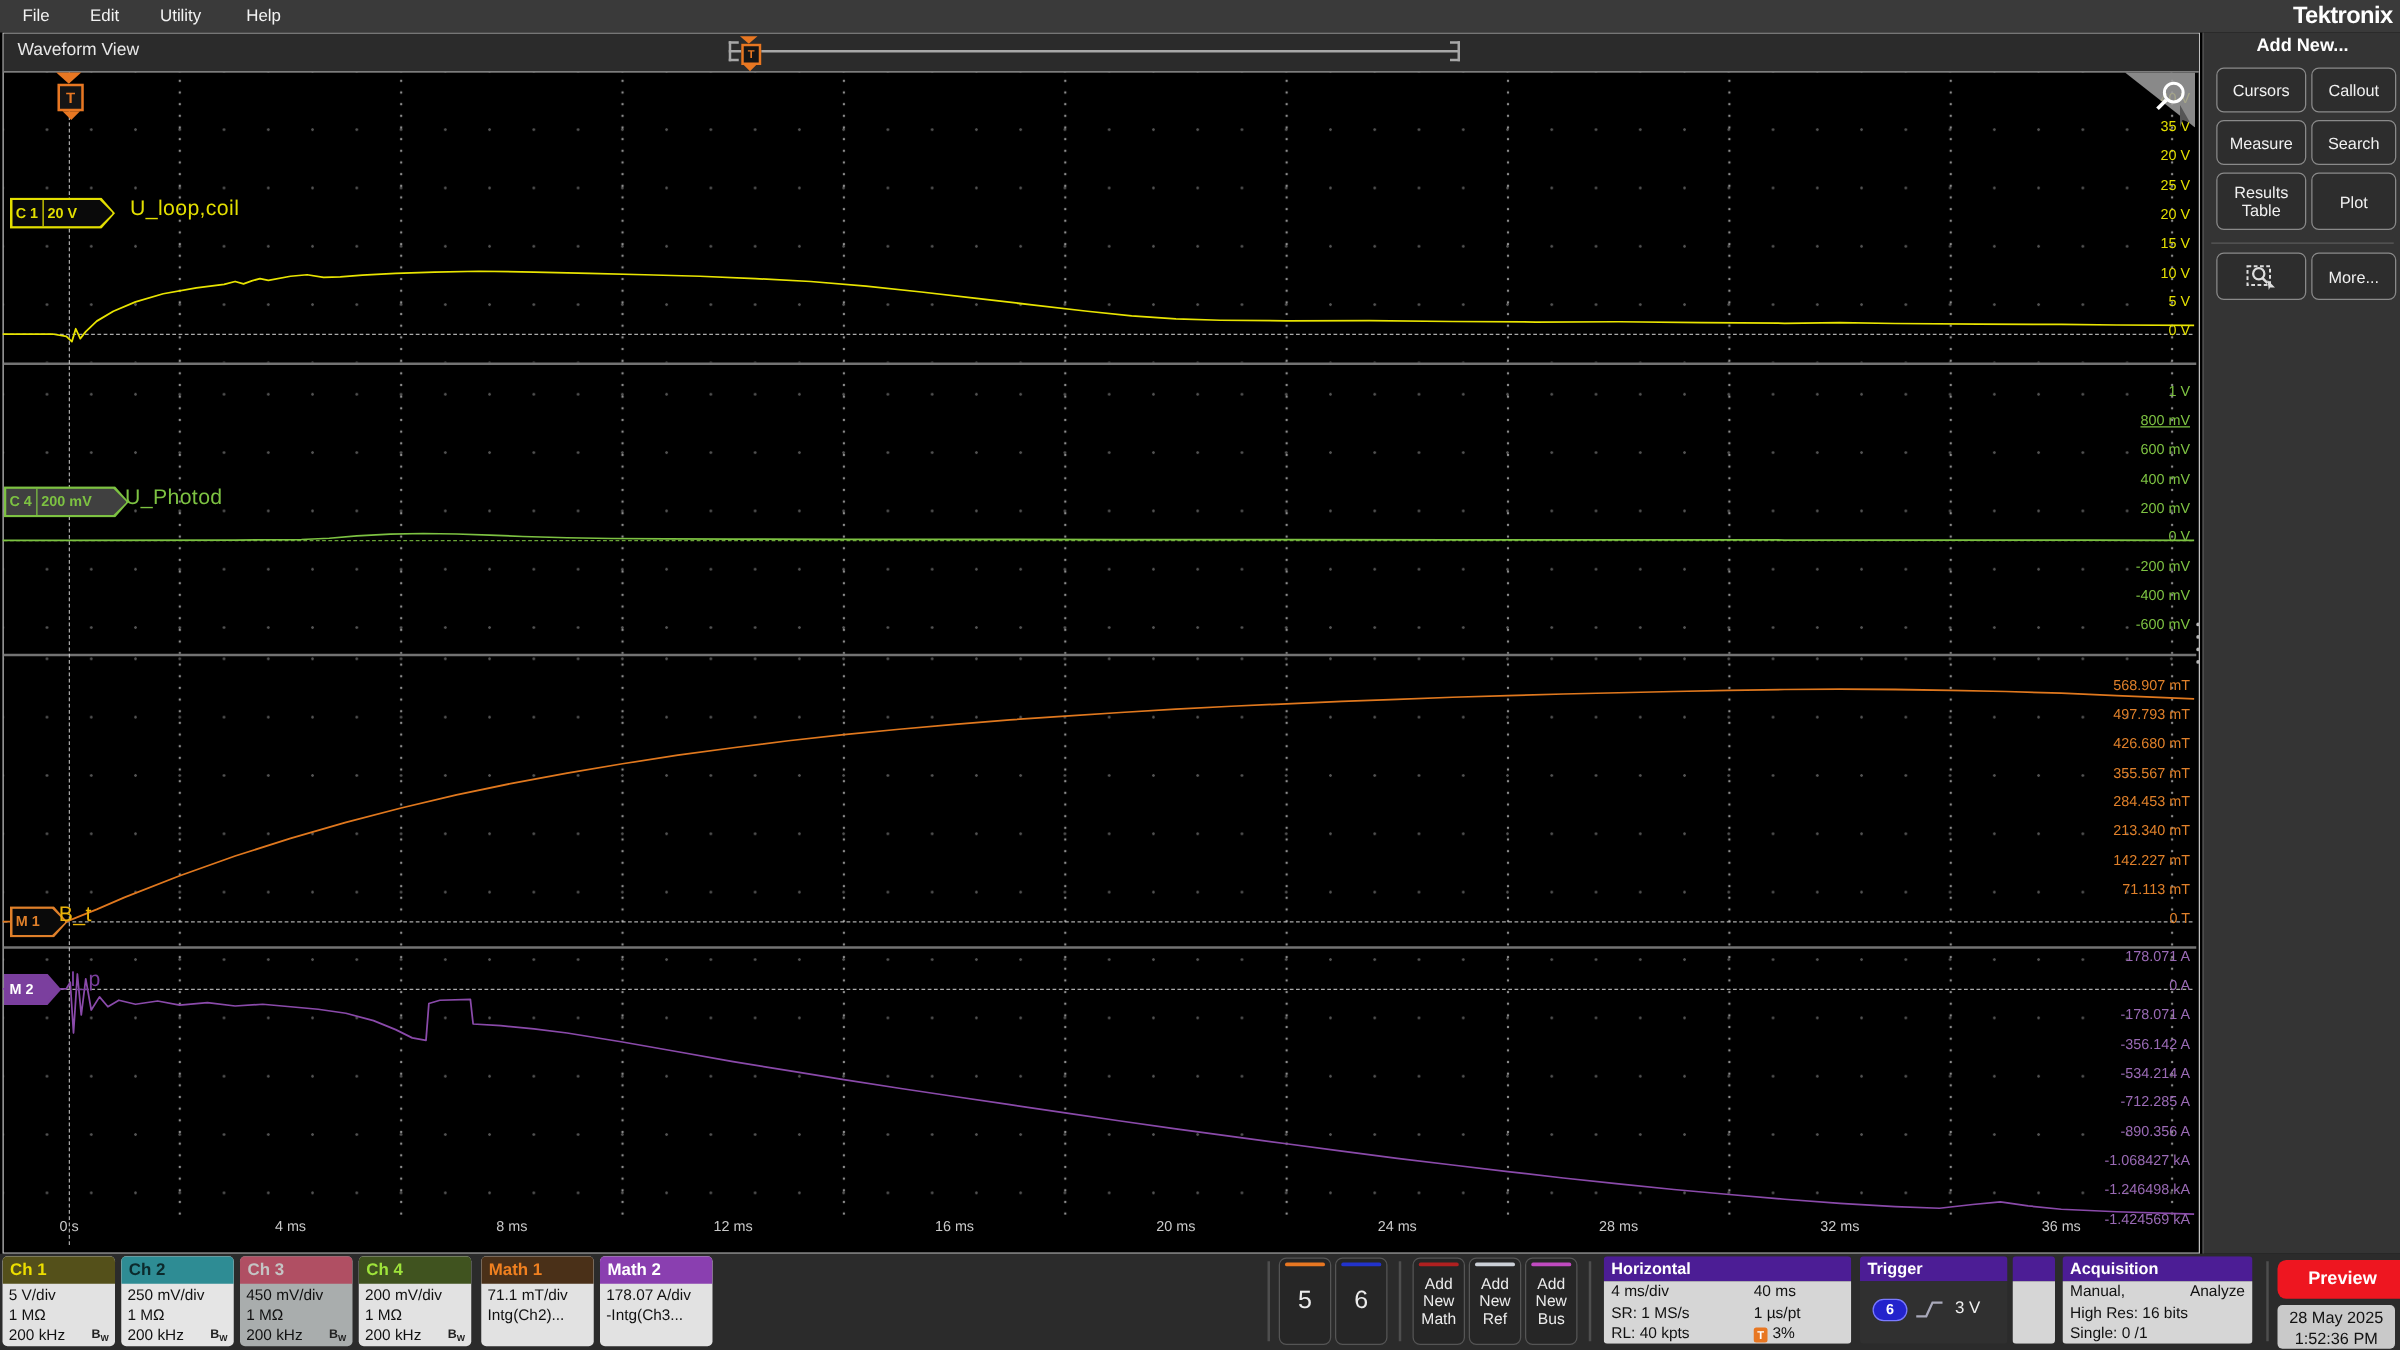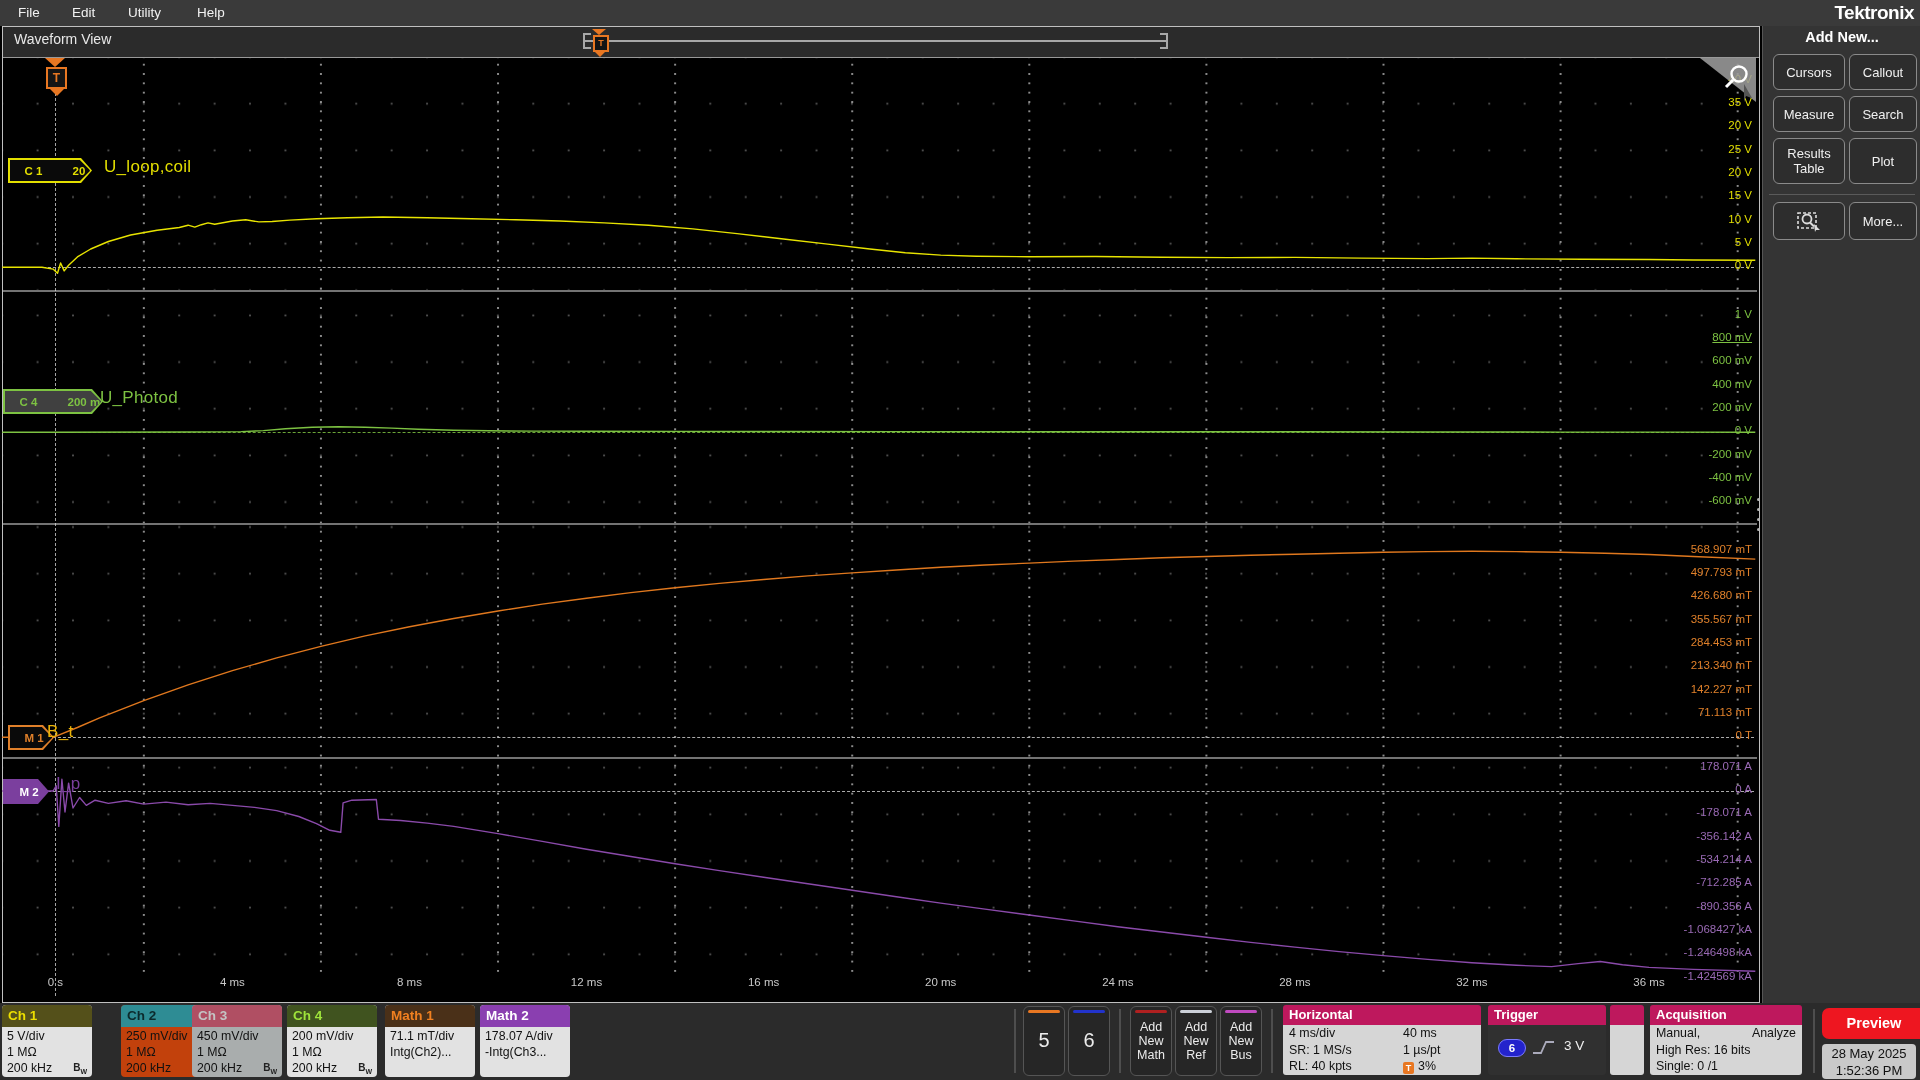--- a/index.html
+++ b/index.html
@@ -21,21 +21,21 @@
       radial-gradient(circle, rgba(255,255,255,.32) .8px, transparent 1.3px);
     background-size:177.1px 9.33px, 35.42px 46.66px;}
   .sep{position:absolute;left:3px;width:1754px;height:2px;background:#737373;z-index:3;}
   .zero-line{position:absolute;left:3px;width:1751px;height:0;border-top:1.5px dashed #c9c9c9;opacity:.85;z-index:3;}
   #trig-vline{position:absolute;left:55px;top:58px;width:0;height:938px;border-left:1.5px dashed #ddd;opacity:.75;z-index:3;}
   #wave-svg{position:absolute;left:0;top:0;z-index:5;pointer-events:none;}
   
   .badge{position:absolute;height:25px;z-index:8;}
   .badge .shape{position:absolute;inset:0;}
   .badge .inner{position:absolute;inset:1.6px;display:flex;align-items:center;}
-  .badge .cell{font-size:11.5px;font-weight:bold;padding:0 15px;white-space:nowrap;}
+  .badge .cell{font-size:11.5px;font-weight:bold;padding:0 3px;white-space:nowrap;}
   .badge .cdiv{width:1.6px;align-self:stretch;}
   .wave-label{position:absolute;font-size:17px;z-index:8;letter-spacing:.3px;}
   .tick{position:absolute;width:120px;text-align:right;font-size:11.5px;z-index:6;}
   .time-tick{position:absolute;width:64px;text-align:center;font-size:11.5px;color:#c9c9c9;z-index:6;}
   
   .tri{position:absolute;width:0;height:0;z-index:9;}
   .tbadge{position:absolute;background:#151515;border:2px solid #e87722;color:#e87722;
           font-weight:bold;text-align:center;z-index:9;}
   
   .scrollbit{position:absolute;background:#a8a8a8;z-index:9;}
@@ -55,21 +55,21 @@
   .card .row{line-height:16px;padding:0 5px;display:flex;justify-content:space-between;white-space:nowrap;}
   .bw{font-size:10px;font-weight:bold;color:#222;}
   .bw sub{font-size:7px;}
   .sq-btn{position:absolute;top:3px;width:40px;height:68px;background:#262626;border:1px solid #555;
           border-radius:6px;color:#ececec;text-align:center;cursor:pointer;}
   .sq-btn .stripe{position:absolute;left:4px;top:3px;right:4px;height:3px;border-radius:2px;}
   .sq-btn .big{line-height:66px;font-size:20px;}
   .sq-btn .small{padding-top:13px;font-size:12.5px;line-height:14px;}
   .vdiv{position:absolute;top:6px;width:2px;height:64px;background:#4e4e4e;}
   .panel{position:absolute;top:2px;border-radius:3px;overflow:hidden;}
-  .panel .phd{height:20px;background:#be185d;color:#fff;font-size:13px;font-weight:bold;line-height:20px;padding-left:6px;}
+  .panel .phd{height:20px;background:#4c1d95;color:#fff;font-size:13px;font-weight:bold;line-height:20px;padding-left:6px;}
   .panel .pbd{background:#d6d6d6;color:#111;font-size:12.4px;}
   .panel .prow{display:flex;line-height:16.6px;padding:0 6px;white-space:nowrap;}
   .panel .prow .l{flex:1;}
   #trigger-body{background:#303030;height:50px;position:relative;}
   #trig-src{position:absolute;left:10px;top:14px;width:26px;height:16px;background:#2323cc;border:1px solid #7a7aff;
             border-radius:9px;color:#fff;font-size:11.5px;font-weight:bold;text-align:center;line-height:16px;}
   #trig-level{position:absolute;left:76px;top:13px;color:#f0f0f0;font-size:13.5px;}
   #t-icon{display:inline-block;width:11px;height:12px;background:#e87722;color:#fff;font-size:9px;font-weight:bold;
           text-align:center;line-height:12px;border-radius:2px;margin-right:4px;vertical-align:-1px;}
   #preview-btn{position:absolute;left:1822px;top:5px;width:104px;height:31px;background:#ee1620;border-radius:7px;
@@ -315,21 +315,21 @@
           </div>
           <div class="row">
             <span>1 MΩ</span>
           </div>
           <div class="row">
             <span>200 kHz</span>
             <span class="bw">B<sub>W</sub></span>
           </div>
         </div>
       </div>
-      <div class="card" style="left: 97px; background: #c2410c; margin-left: 24px;">
+      <div class="card" style="left: 97px; background: #e5e5e5;">
         <div class="hd" style="background: rgb(46, 140, 148); color: rgb(12, 42, 44);">Ch 2</div>
         <div class="bd">
           <div class="row">
             <span>250 mV/div</span>
           </div>
           <div class="row">
             <span>1 MΩ</span>
           </div>
           <div class="row">
             <span>200 kHz</span>

